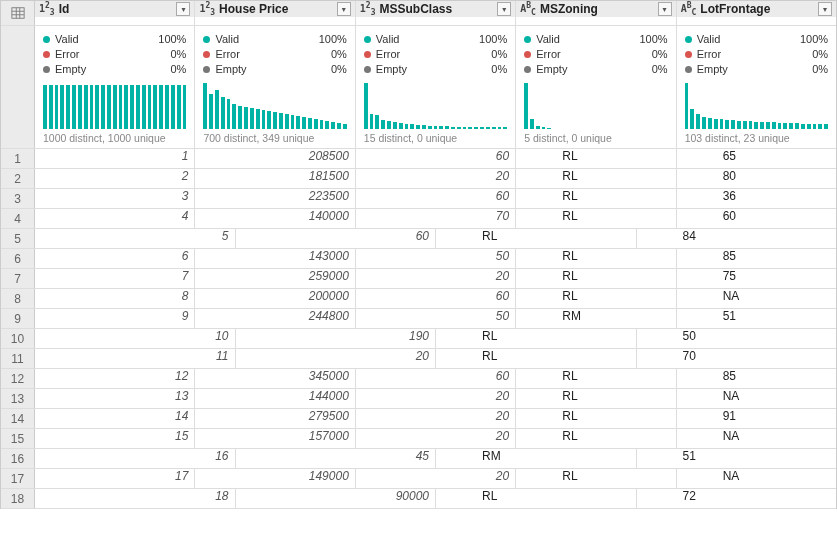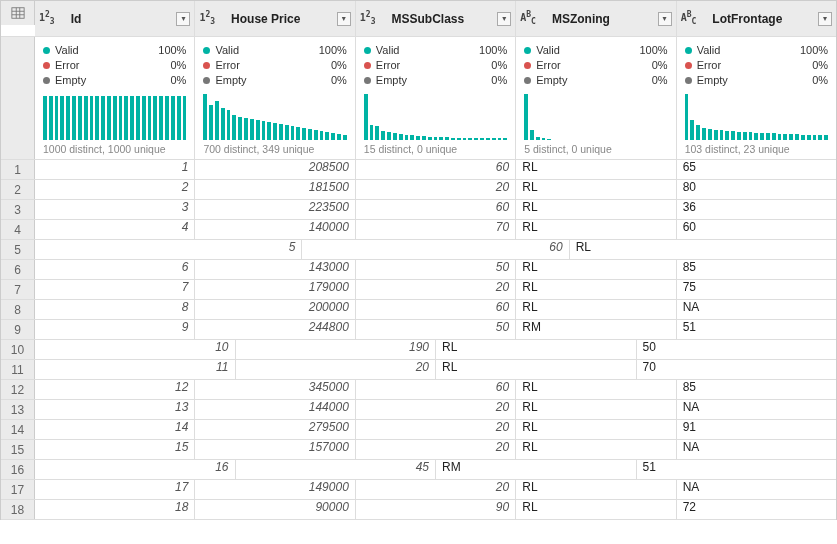--- a/index.html
+++ b/index.html
@@ -41,26 +41,26 @@
     border-right: 1px solid #ccc;
     background: #ebebeb;
   }
   .col {
     flex: 1 1 0;
     min-width: 0;
     border-right: 1px solid #ddd;
   }
   .col:last-child { border-right: none; }
   .header-cell {
-    height: 35px;
+    height: 16px;
     background: #ebebeb;
     display: flex;
     align-items: center;
     padding: 8px 4px;
-    gap: 16px;
+    gap: 4px;
     position: relative;
     cursor: pointer;
   }
   .type-ico {
     font-size: 10px;
     font-family: monospace;
     font-weight: 600;
     color: #444;
     flex: 0 0 auto;
   }
@@ -127,21 +127,21 @@
     font-size: 12px;
     color: #222;
     white-space: nowrap;
     overflow: hidden;
   }
   .num {
     justify-content: flex-end;
     font-style: italic;
     color: #555;
   }
-  .txt { justify-content: flex-start; }
+  .txt { justify-content: flex-start; margin-left: 40px; }
   .table-icon-svg { width:14px; height:14px; }
 </style>
 </head>
 <body>
 
 <div class="grid">
 
   <div class="header-row">
     <div class="rownum-head">
       <svg class="table-icon-svg" viewBox="0 0 16 16">
@@ -558,20 +558,23 @@
         <div style="display:flex;flex:1 1 auto">
           <div class="col">
             <div class="data-cell num">5</div>
           </div>
           <div class="col">
             <div class="data-cell num">60</div>
           </div>
           <div class="col">
             <div class="data-cell txt">RL</div>
           </div>
+          <div class="col">
+            <div class="data-cell txt">84</div>
+          </div>
         </div>
       </div>
       <div class="data-row">
         <div class="rownum-cell">6</div>
         <div style="display:flex;flex:1 1 auto">
           <div class="col">
             <div class="data-cell num">6</div>
           </div>
           <div class="col">
             <div class="data-cell num">143000</div>
@@ -587,21 +590,21 @@
           </div>
         </div>
       </div>
       <div class="data-row">
         <div class="rownum-cell">7</div>
         <div style="display:flex;flex:1 1 auto">
           <div class="col">
             <div class="data-cell num">7</div>
           </div>
           <div class="col">
-            <div class="data-cell num">179000</div>
+            <div class="data-cell num">259000</div>
           </div>
           <div class="col">
             <div class="data-cell num">20</div>
           </div>
           <div class="col">
             <div class="data-cell txt">RL</div>
           </div>
           <div class="col">
             <div class="data-cell txt">75</div>
           </div>
@@ -799,23 +802,20 @@
         </div>
       </div>
       <div class="data-row">
         <div class="rownum-cell">18</div>
         <div style="display:flex;flex:1 1 auto">
           <div class="col">
             <div class="data-cell num">18</div>
           </div>
           <div class="col">
             <div class="data-cell num">90000</div>
-          </div>
-          <div class="col">
-            <div class="data-cell num">90</div>
           </div>
           <div class="col">
             <div class="data-cell txt">RL</div>
           </div>
           <div class="col">
             <div class="data-cell txt">72</div>
           </div>
         </div>
       </div>
     </div>

